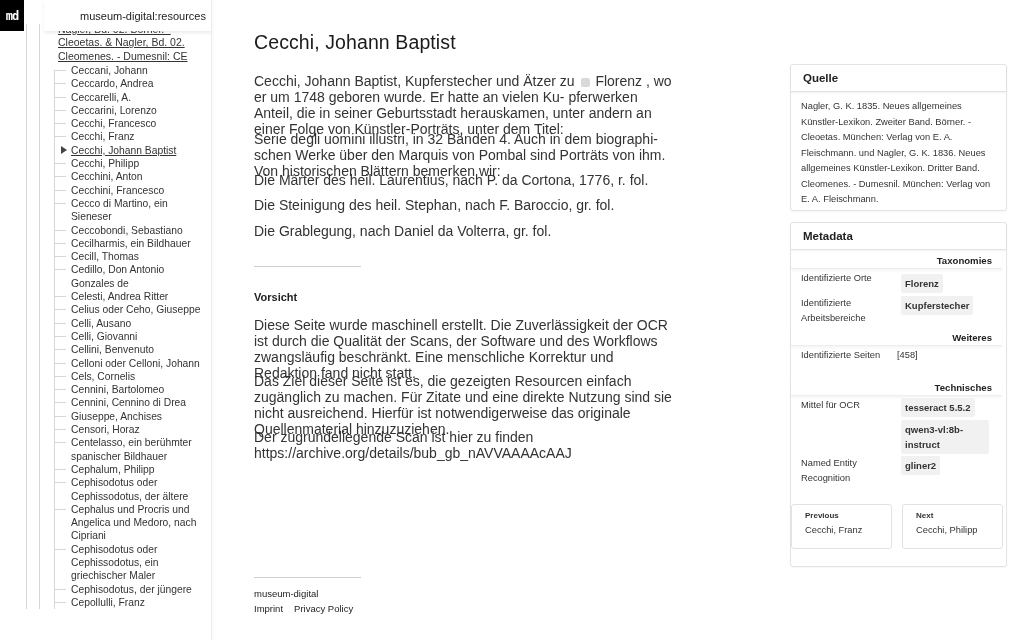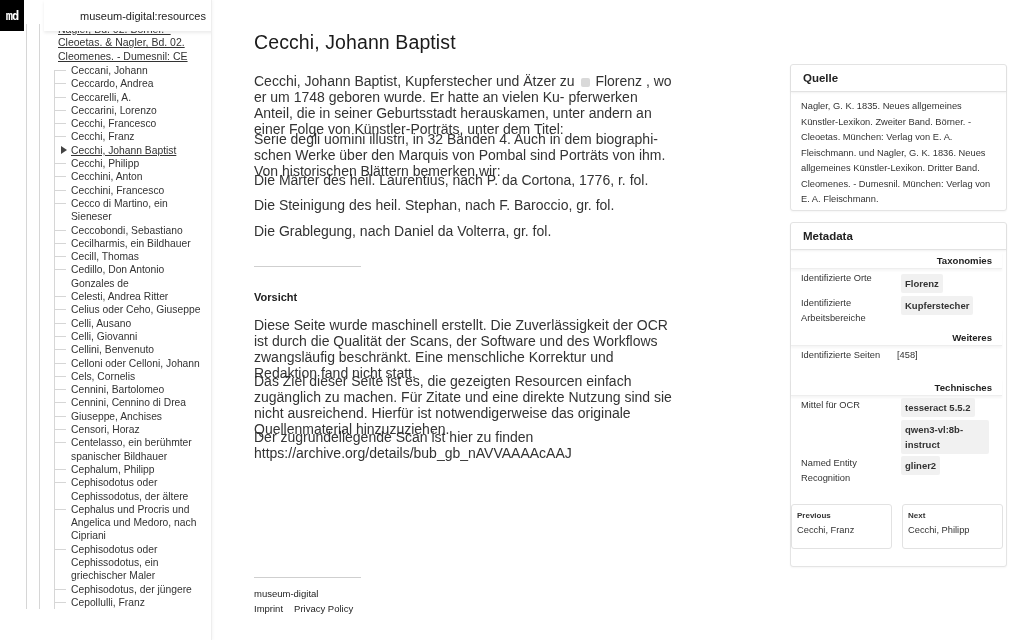--- a/index.html
+++ b/index.html
@@ -40,21 +40,21 @@
   .card-title { height: 27px; padding-left: 12px; display: flex; align-items: center; font-size: 11.5px; font-weight: bold; color: #222; border-bottom: 1px solid #e2e2e2; box-shadow: 0 1px 2px rgba(0,0,0,0.06); }
   .quelle-body { padding: 7px 10px 6px 10px; font-size: 9.3px; line-height: 15.5px; color: #333; }
   .meta-group { font-size: 9.6px; font-weight: bold; color: #222; padding: 3px 10px 0 10px; height: 17px; border-bottom: 1px solid #eee; box-shadow: 0 2px 2px rgba(0,0,0,0.04); margin: 0 4px 0 0; text-align: right; }
   .meta-row { display: flex; padding: 2px 10px 0 10px; }
   .meta-key { width: 100px; font-size: 9.3px; line-height: 15px; color: #333; }
   .meta-vals { flex: 1; display: flex; flex-direction: column; gap: 3px; }
   .chip { display: inline-block; align-self: flex-start; background: #f1f1f1; padding: 2px 4px; font-size: 9.5px; line-height: 15px; font-weight: bold; color: #333; border-radius: 2px; }
   .chip.wrap { width: 88px; }
   .plain-val { font-size: 9.3px; line-height: 15px; color: #333; }
   .nav-boxes { display: flex; gap: 10px; padding: 0 0 0 0; margin-top: 0; }
-  .nav-box { width: 101px; height: 45px; border: 1px solid #e2e2e2; border-radius: 3px; padding: 6px 5px; cursor: pointer; background: #fff; }
+  .nav-box { width: 101px; height: 45px; border: 1px solid #e2e2e2; border-radius: 3px; padding: 6px 13px; cursor: pointer; background: #fff; }
   .nav-label { font-size: 8px; font-weight: bold; color: #333; }
   .nav-target { font-size: 9.3px; color: #333; margin-top: 5px; }
 </style>
 </head>
 <body>
 
 <aside class="sidebar">
   <div class="tree">
     <div class="tree-outer-line"></div>
     <div class="tree-inner-line"></div>

